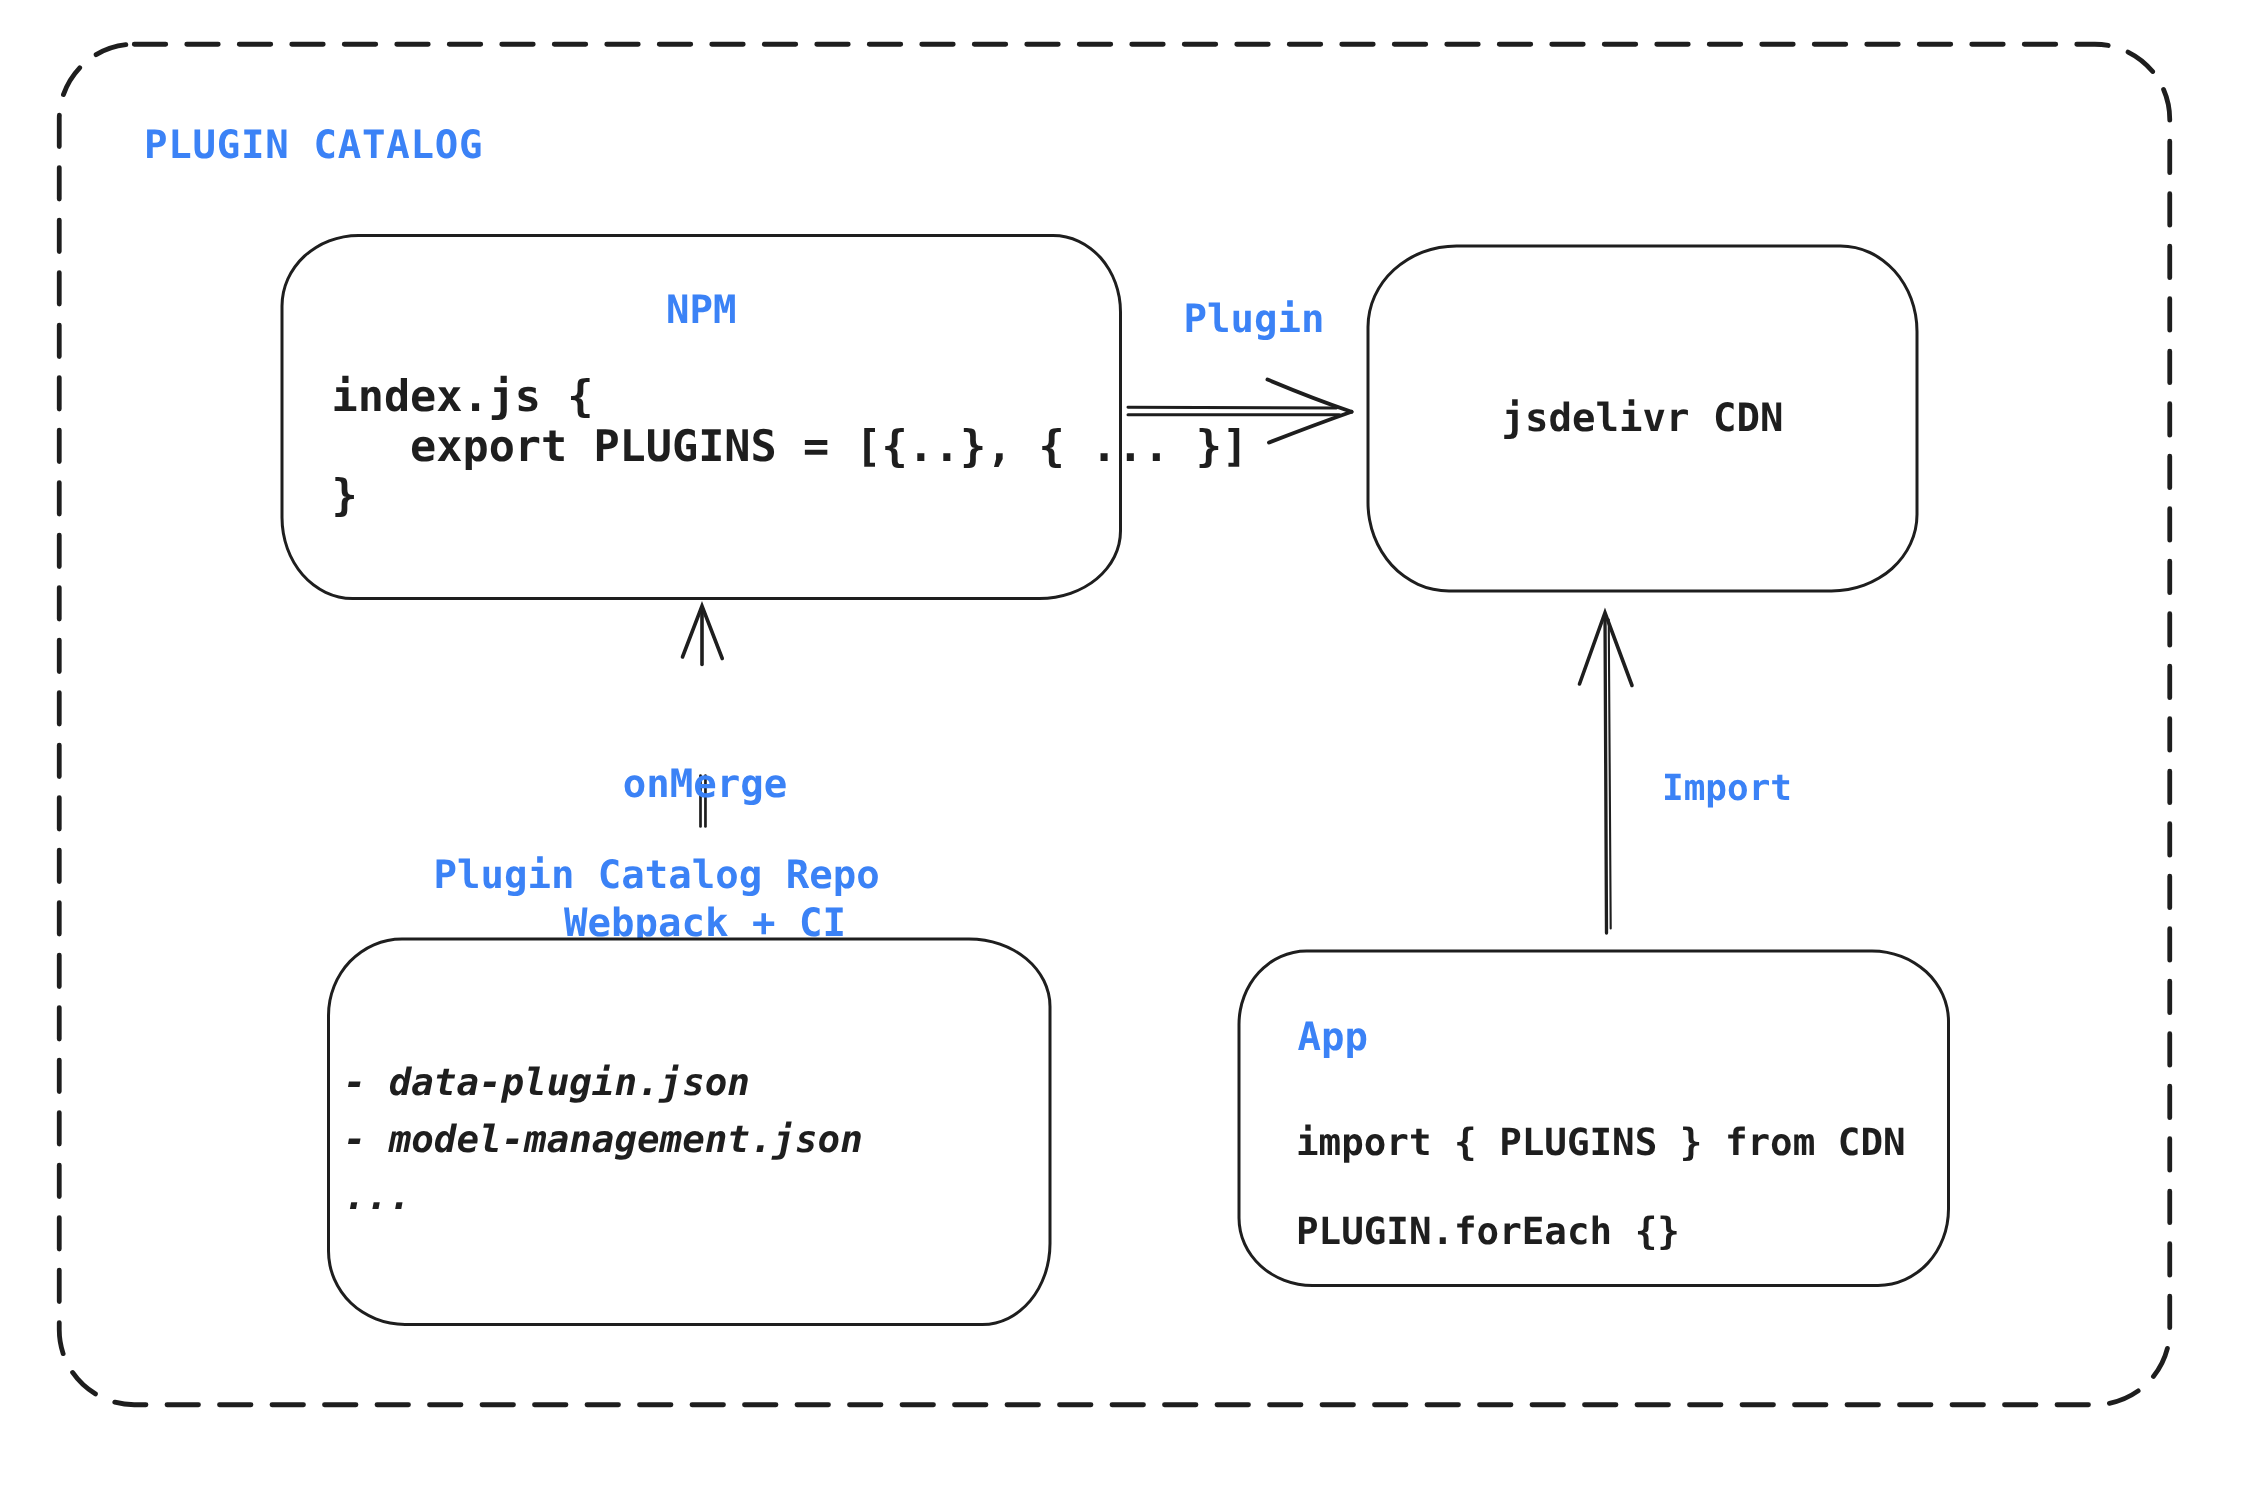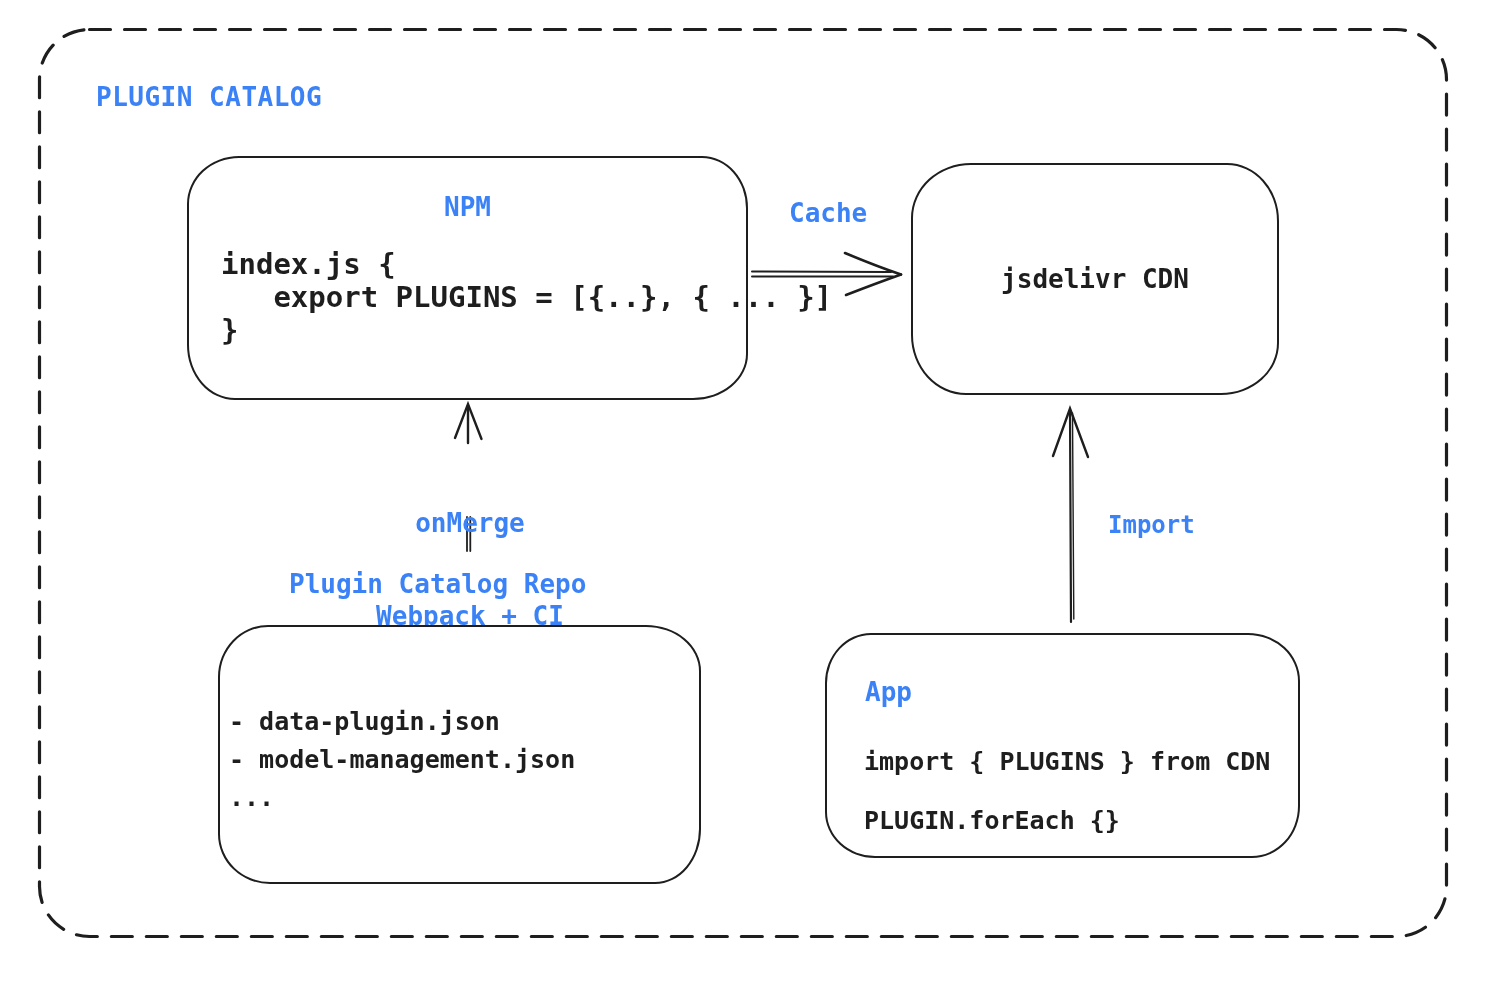--- a/index.html
+++ b/index.html
@@ -53,21 +53,21 @@
     left: 320px; top: 446px; width: 300px;
     text-align: center; font-size: 26px; line-height: 31px;
   }
   .repo-label { left: 289px; top: 569px; font-size: 26px; }
   .box-repo {
     left: 218px; top: 625px; width: 483px; height: 259px;
     border-radius: 50px 55px 46px 52px / 52px 46px 55px 50px;
   }
   .repo-list {
     position: absolute; left: 9px; top: 76px;
-    font-size: 25px; line-height: 38px;
+    font-size: 25px; line-height: 38px; font-style: italic;
   }
   .box-app {
     left: 825px; top: 633px; width: 475px; height: 225px;
     border-radius: 46px 52px 48px 50px / 50px 48px 52px 46px;
   }
   .app-title { position: absolute; left: 38px; top: 42px; font-size: 26px; }
   .app-code {
     position: absolute; left: 37px; top: 97px;
     font-size: 25px; line-height: 59px;
   }
@@ -108,21 +108,21 @@
 
   <div class="box box-npm">
     <div class="npm-title txt" style="position:absolute;">NPM</div>
     <div class="npm-code">
       <div class="code-line">index.js {</div>
       <div class="code-line">   export PLUGINS = [{..}, { ... }]</div>
       <div class="code-line">}</div>
     </div>
   </div>
 
-  <div class="txt cache-label">Cache</div>
+  <div class="txt cache-label">Plugin</div>
 
   <div class="box box-cdn">
     <div class="cdn-title">jsdelivr CDN</div>
   </div>
 
   <div class="txt build-label">
     <div>onMerge</div>
     <div>Webpack + CI</div>
   </div>
 

